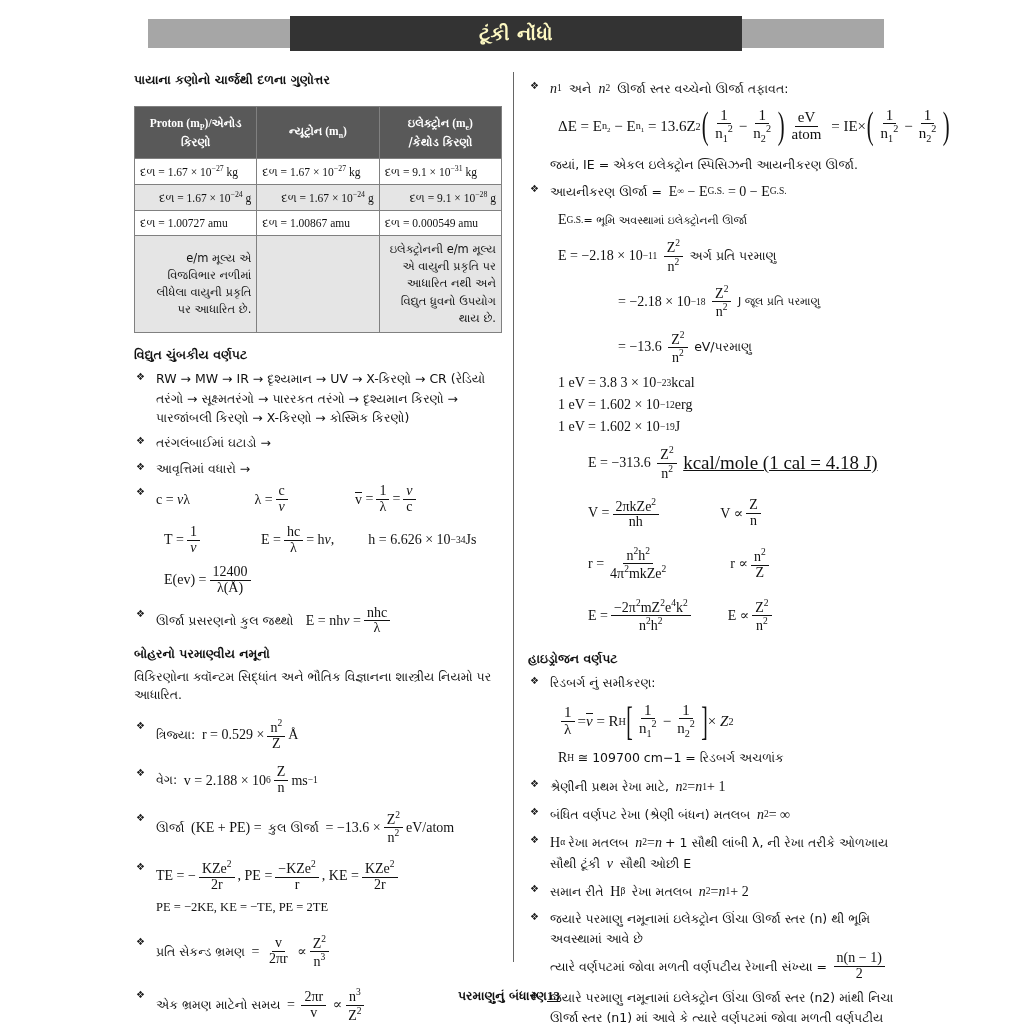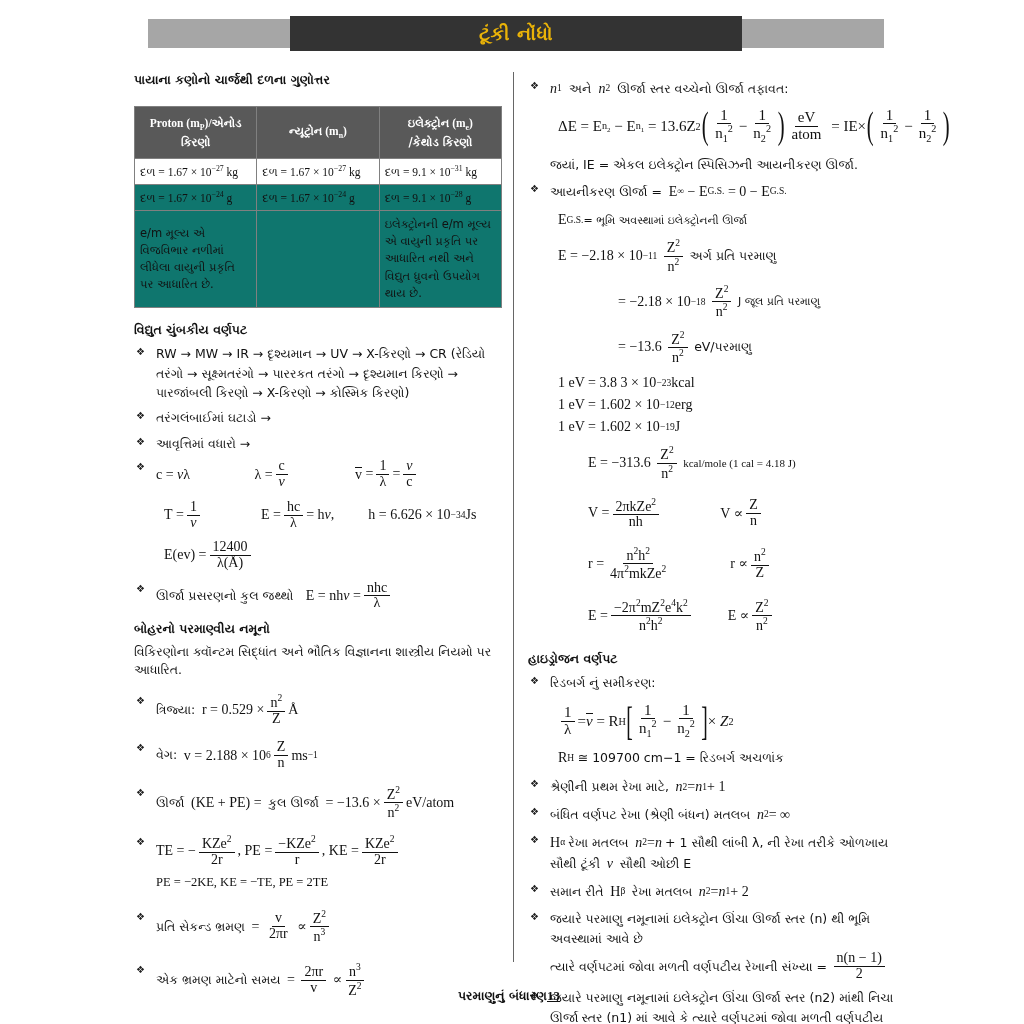--- a/index.html
+++ b/index.html
@@ -17,21 +17,21 @@
   .header-band{
     position:absolute;left:148px;top:19px;width:736px;height:29px;
     background:#a6a6a6;
   }
   .header-center{
     position:absolute;left:290px;top:16px;width:452px;height:35px;
     background:#333333;
     display:flex;align-items:center;justify-content:center;
   }
   .header-title{
-    color:#eab308;font-size:19px;font-weight:bold;letter-spacing:.5px;
+    color:#fef9c3;font-size:19px;font-weight:bold;letter-spacing:.5px;
     font-family:"DejaVu Sans","Liberation Sans",sans-serif;
   }
 
   
   .col{position:absolute;top:72px;}
   .col-left{left:134px;width:372px;}
   .col-right{left:528px;width:368px;}
   .divider{
     position:absolute;left:513px;top:72px;width:1px;height:890px;
     background:#666;
@@ -83,21 +83,21 @@
     table-layout:fixed;
   }
   table.ptable td,table.ptable th{
     border:1px solid #808080;padding:5px 5px;
     font-size:11.5px;vertical-align:middle;
   }
   table.ptable thead th{
     background:#595959;color:#fff;text-align:center;font-weight:bold;
     font-size:11.5px;line-height:1.4;padding:8px 4px;
   }
-  tr.shade td{background:#0f766e;}
+  tr.shade td{background:#e5e5e5;text-align:right;}
   td.celltxt{font-size:11.5px;line-height:1.5;vertical-align:top;padding:6px 5px;}
 
   
   .footer{position:absolute;left:134px;top:988px;width:750px;
           display:flex;justify-content:center;align-items:center;}
   .footer .fl{font-weight:bold;font-size:12.5px;
      font-family:"DejaVu Sans","Liberation Sans",sans-serif;}
   .footer .fr{font-weight:bold;font-size:13px;text-decoration:underline;}
   .gj{font-family:"DejaVu Sans","Liberation Sans",sans-serif;}
 </style>
@@ -135,20 +135,25 @@
         <tr>
           <td><span class="gj">દળ</span> = 1.67 × 10<sup>−27</sup> kg</td>
           <td><span class="gj">દળ</span> = 1.67 × 10<sup>−27</sup> kg</td>
           <td><span class="gj">દળ</span> = 9.1 × 10<sup>−31</sup> kg</td>
         </tr>
         <tr class="shade">
           <td><span class="gj">દળ</span> = 1.67 × 10<sup>−24</sup> g</td>
           <td><span class="gj">દળ</span> = 1.67 × 10<sup>−24</sup> g</td>
           <td><span class="gj">દળ</span> = 9.1 × 10<sup>−28</sup> g</td>
         </tr>
+        <tr>
+          <td><span class="gj">દળ</span> = 1.00727 amu</td>
+          <td><span class="gj">દળ</span> = 1.00867 amu</td>
+          <td><span class="gj">દળ</span> = 0.000549 amu</td>
+        </tr>
         <tr class="shade">
           <td class="celltxt gj">e/m મૂલ્ય એ વિજવિભાર નળીમાં લીધેલા વાયુની પ્રકૃતિ પર આધારિત છે.</td>
           <td class="celltxt"></td>
           <td class="celltxt gj">ઇલેક્ટ્રોનની e/m મૂલ્ય એ વાયુની પ્રકૃતિ પર આધારિત નથી અને વિદ્યુત ધ્રુવનો ઉપયોગ થાય છે.</td>
         </tr>
       </tbody>
     </table>
 
     <div class="sec-head gj" style="margin-top:14px;">વિદ્યુત ચુંબકીય વર્ણપટ</div>
 
@@ -412,21 +417,21 @@
       <span class="math">1 eV = 1.602 × 10<sup>−19</sup> J</span>
     </div>
 
     <div class="mrow ind2">
       <span class="math">E&nbsp;=&nbsp;−313.6&nbsp;
         <span class="frac">
             <span class="num">Z<sup>2</sup></span>
             <span class="den">n<sup>2</sup></span>
           </span>&nbsp;
       </span>
-      <span style="font-size:11px;">kcal/mole (1 cal = 4.18 J)</span>
+      <span style="font-size:19px;text-decoration:underline;">kcal/mole (1 cal = 4.18 J)</span>
     </div>
 
     <div class="mrow ind2" style="margin-top:16px;">
       <span class="math">V&nbsp;=
         <span class="frac">
             <span class="num">2πkZe<sup>2</sup></span>
             <span class="den">nh</span>
           </span>
       </span>
       <span class="gap-lg"></span>

